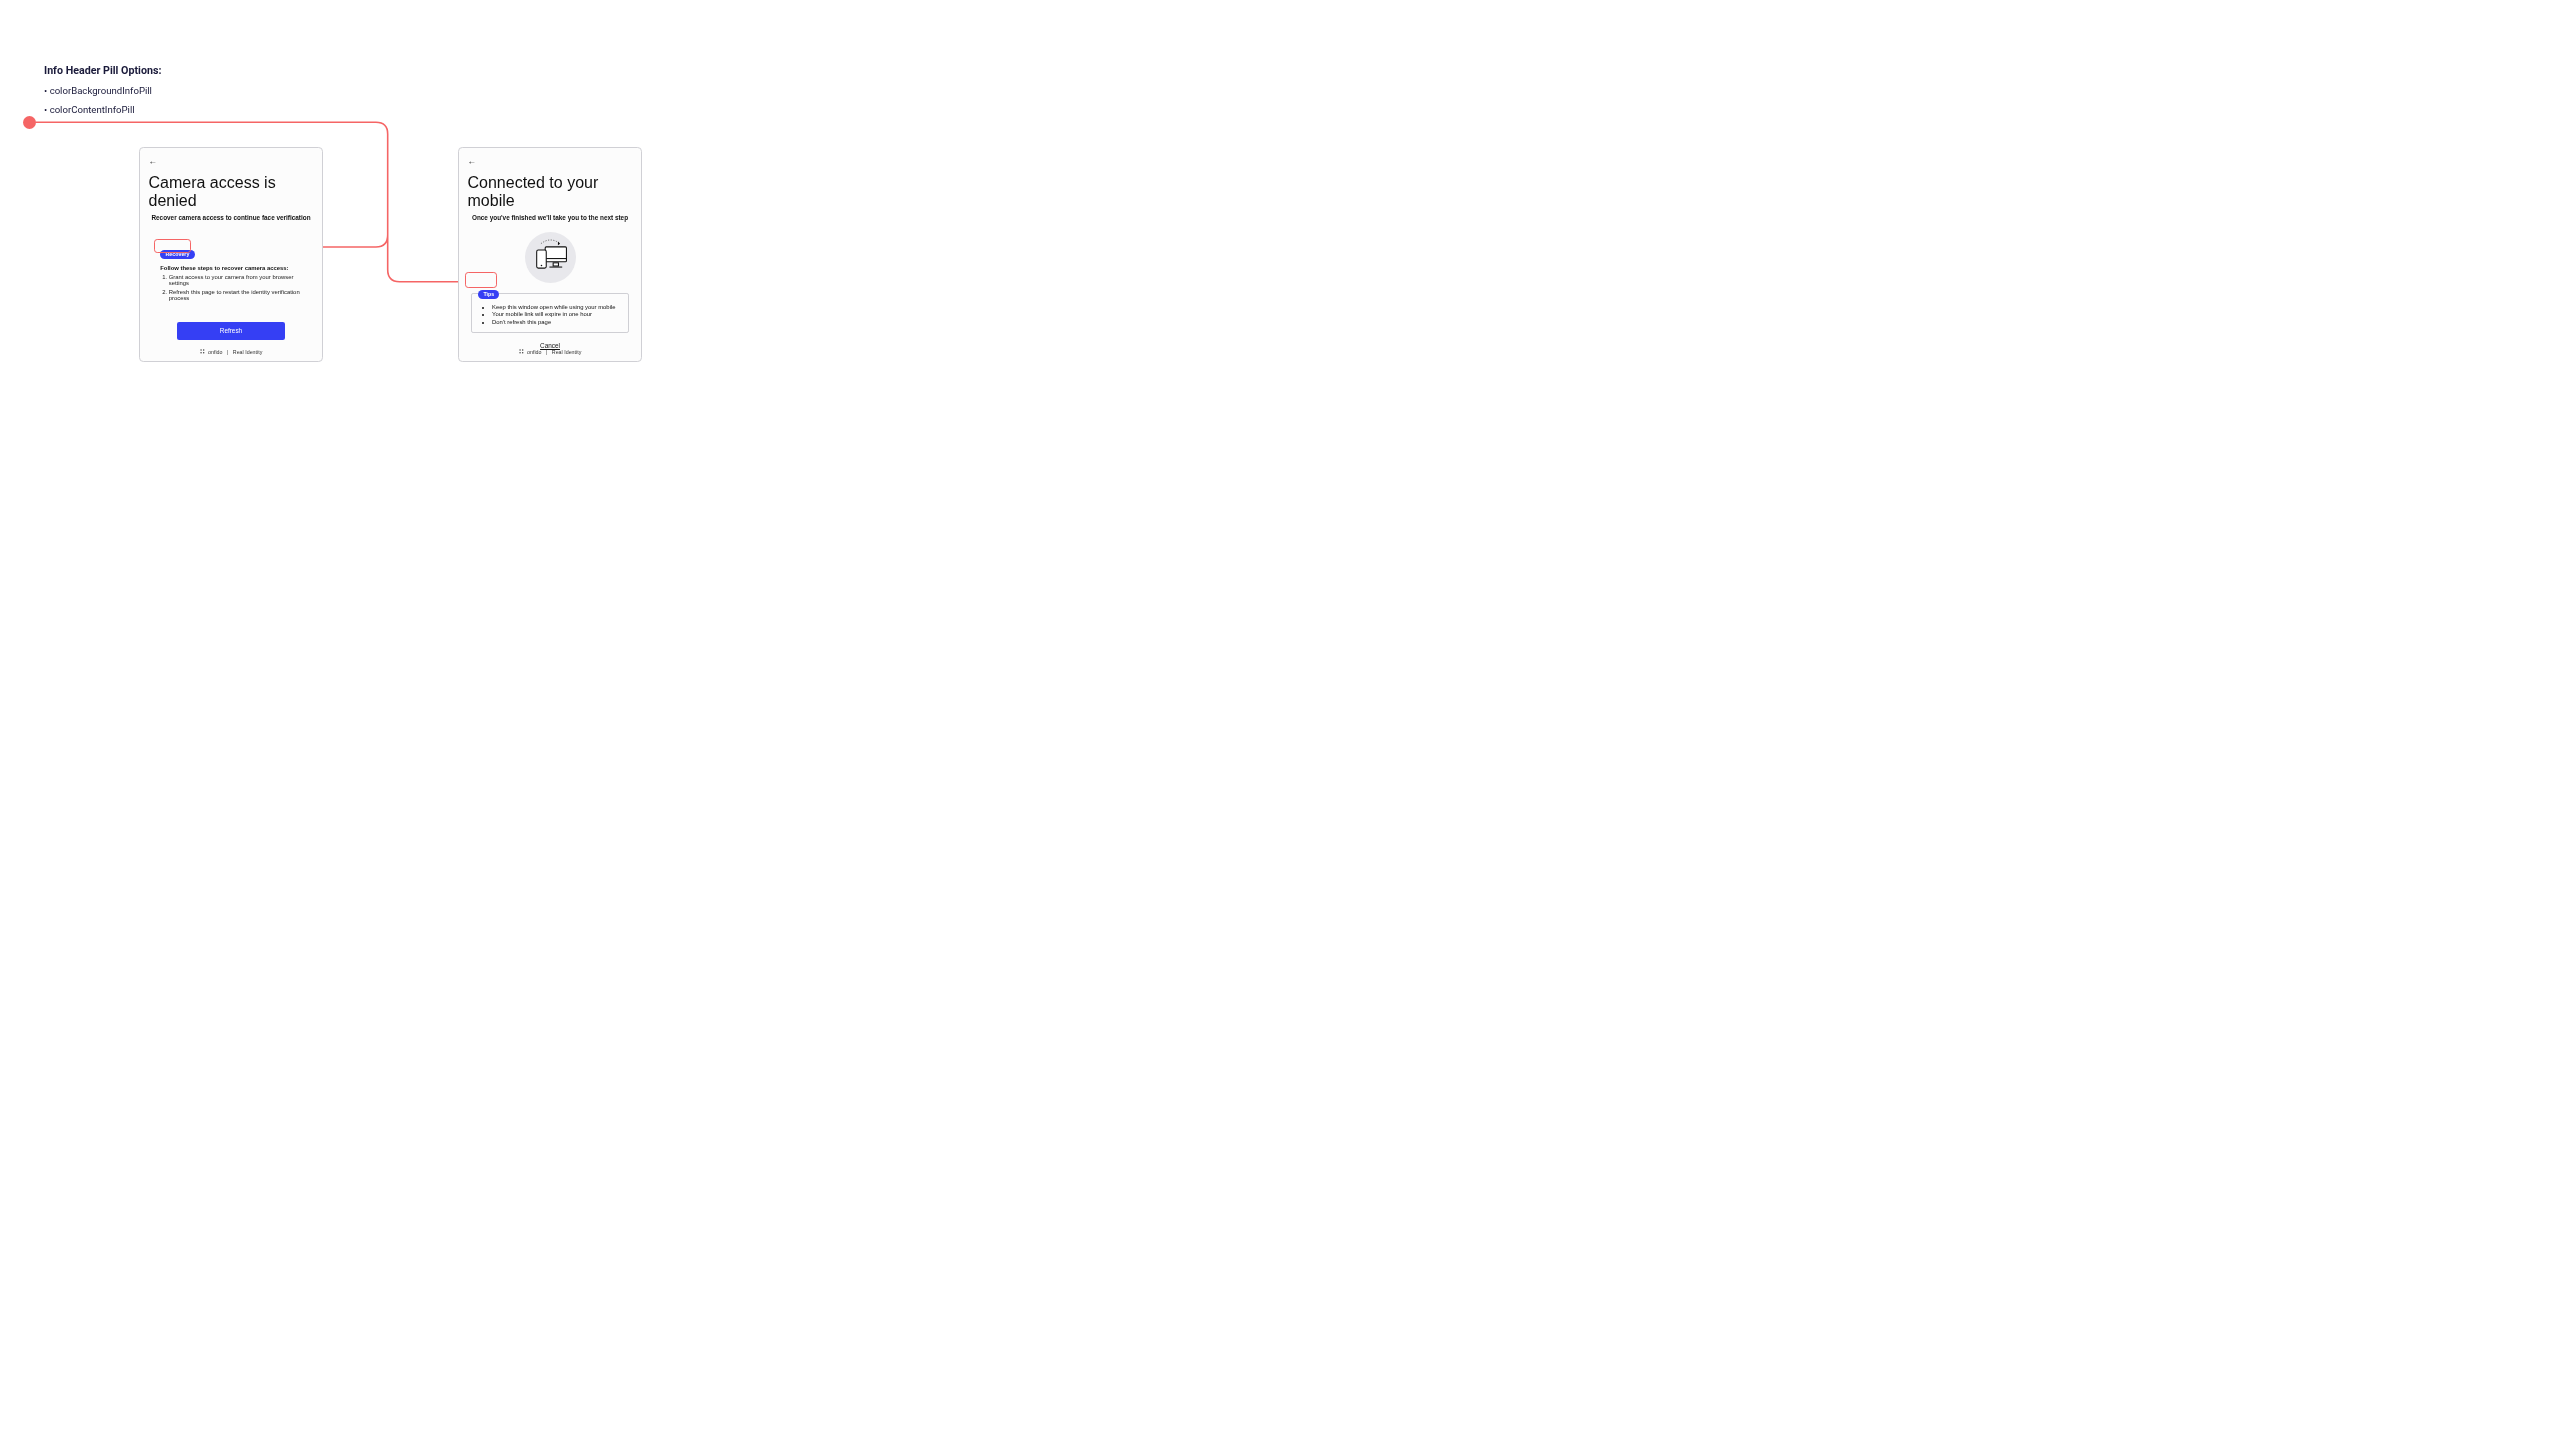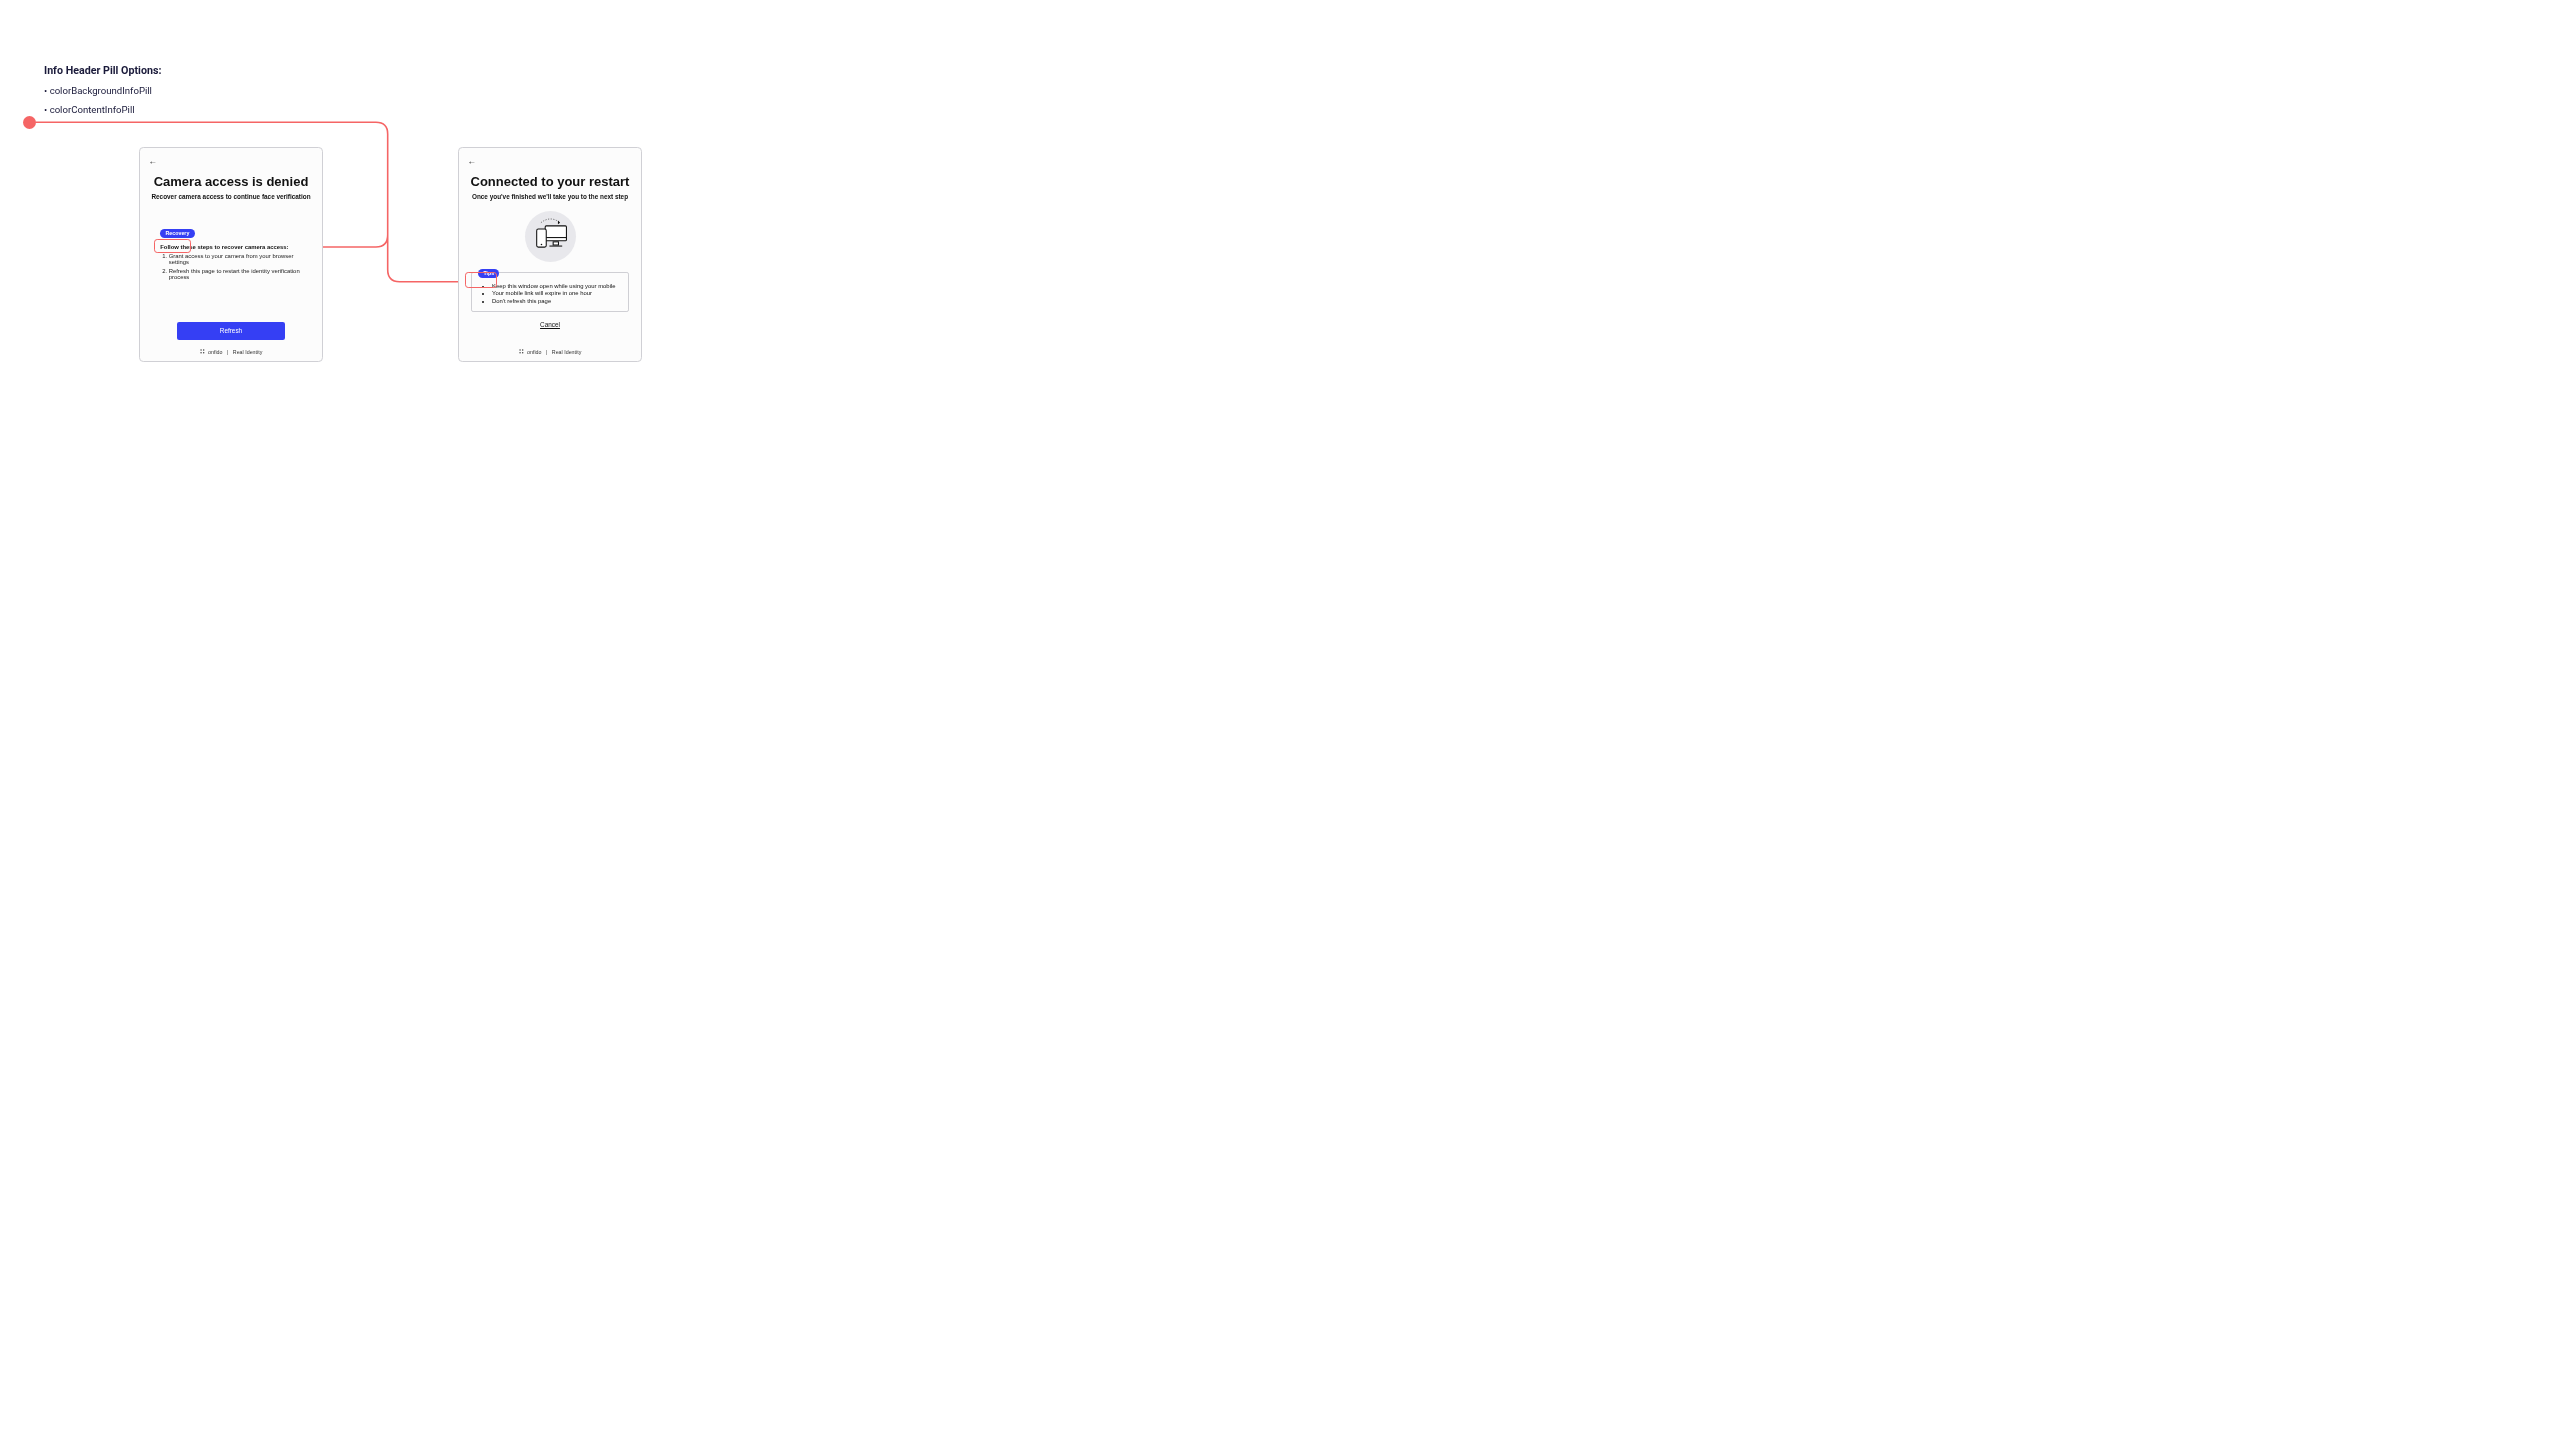--- a/index.html
+++ b/index.html
@@ -75,23 +75,23 @@
   .card-right { left: 458px; top: 147px; }
 
   .back-arrow {
     font-size: 8.5px;
     color: #222;
     cursor: pointer;
     user-select: none;
   }
 
   .card-title {
-    text-align: center;
-    font-size: 13px;
-    font-weight: 700;
+    text-align: left;
+    font-size: 16px;
+    font-weight: 400;
     margin: 8.5px 0 4.3px 0;
     color: #111;
   }
   .card-sub {
     text-align: center;
     font-size: 6.4px;
     font-weight: 600;
     color: #111;
     margin: 0 0 10.7px 0;
   }
@@ -263,21 +263,21 @@
       <span>onfido</span>
       <span class="sep"></span>
       <span>Real Identity</span>
     </div>
   </div>
 
   <div class="highlight" style="left:154px; top:239px; width:37px; height:14px;"></div>
 
   <div class="card card-right">
     <div class="back-arrow">←</div>
-    <h2 class="card-title">Connected to your restart</h2>
+    <h2 class="card-title">Connected to your mobile</h2>
     <p class="card-sub">Once you've finished we'll take you to the next step</p>
 
     <div class="illu-wrap">
       <div class="illu-circle">
         <svg width="51" height="51" viewBox="0 0 96 96">
 
           <path d="M 30 22 Q 48 8 66 22" fill="none" stroke="#111" stroke-width="1.2" stroke-dasharray="2 3"></path>
           <polygon points="66,22 62,18 62,25" fill="#111"></polygon>
 
           <rect x="38" y="28" width="40" height="28" rx="2" fill="#fff" stroke="#111" stroke-width="2"></rect>

